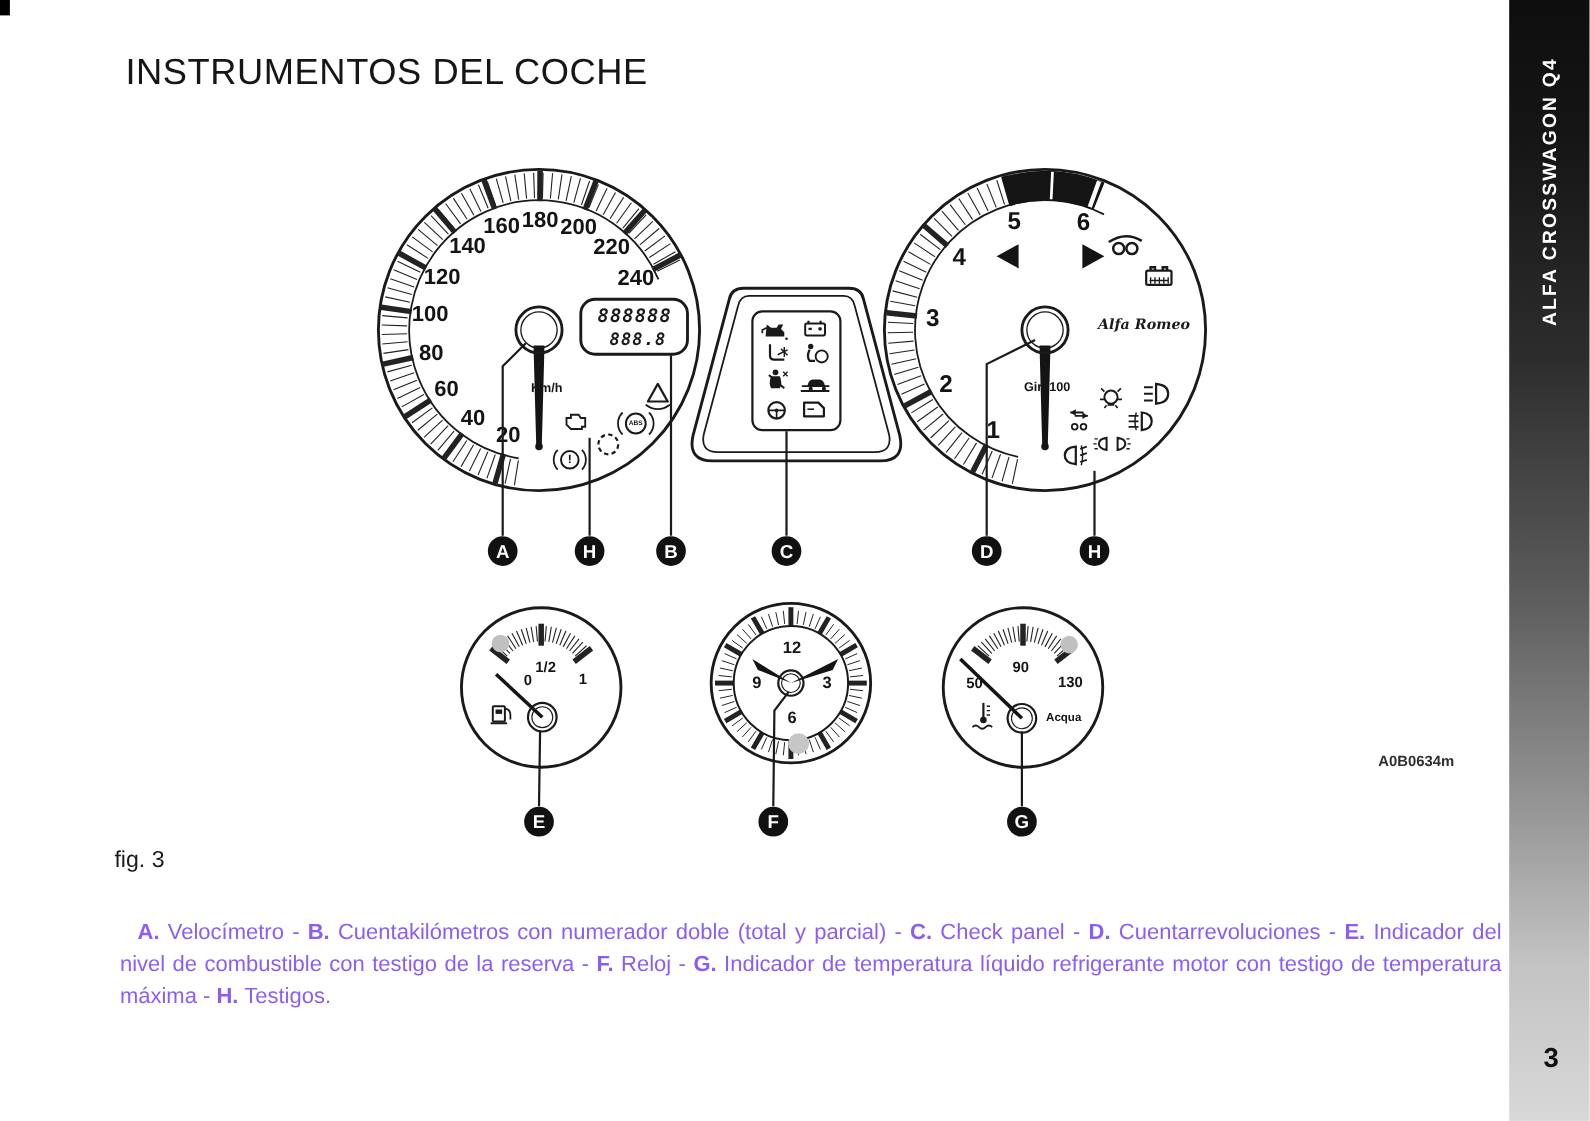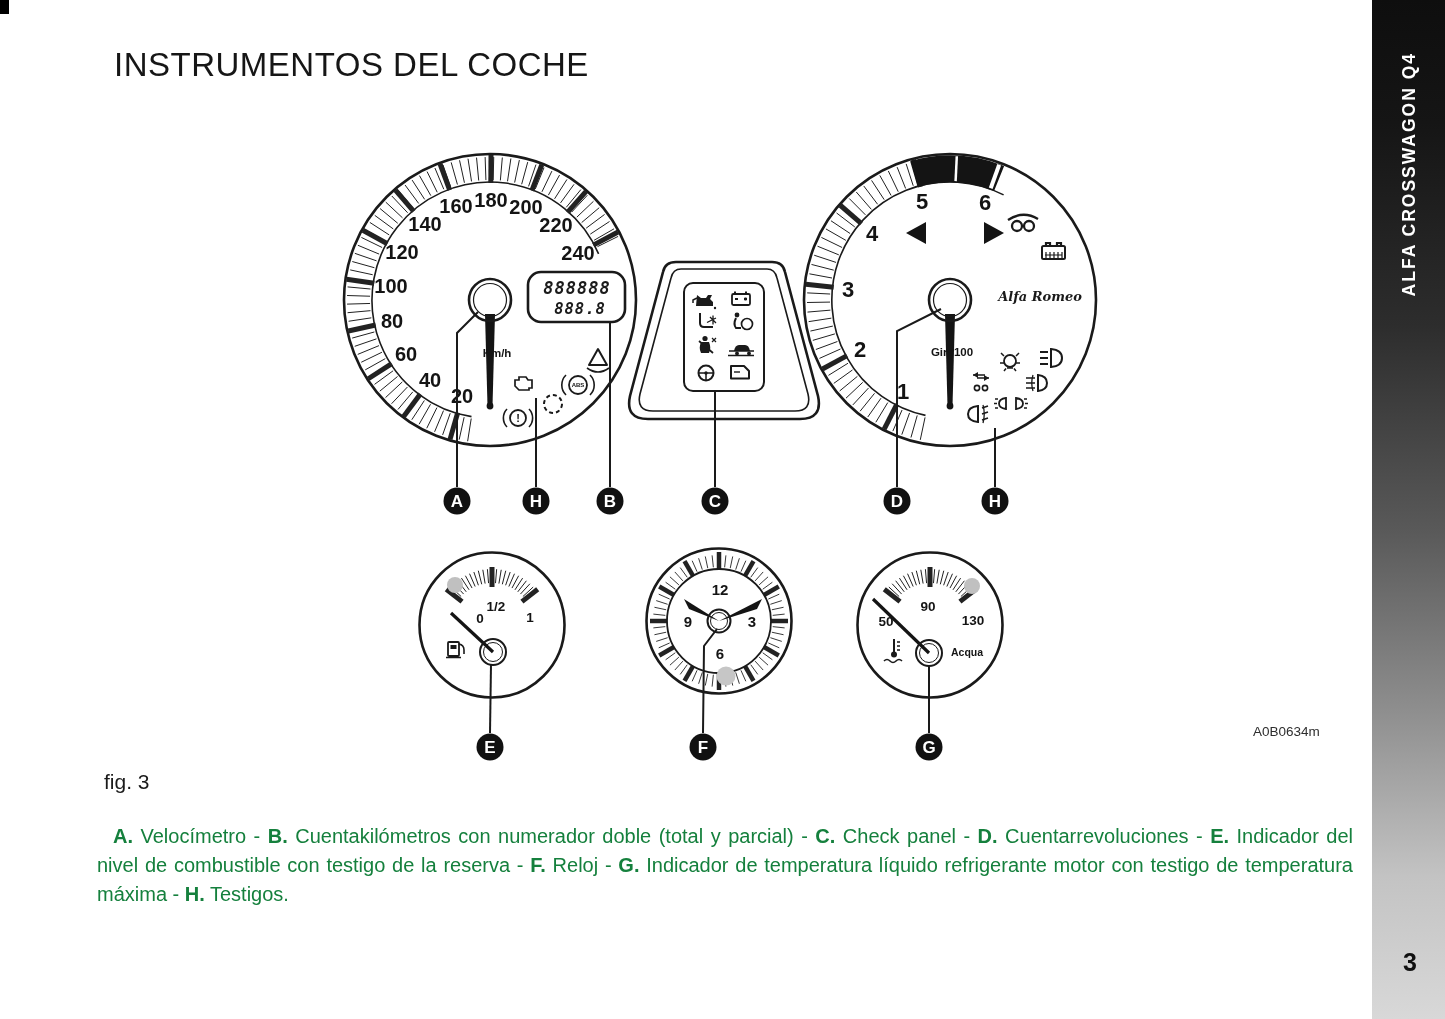--- a/index.html
+++ b/index.html
@@ -17,24 +17,24 @@
   .oln{fill:none;stroke:#1a1a1a}
   .num{font-family:"Liberation Sans",sans-serif;font-weight:bold;fill:#141414;
        text-anchor:middle;dominant-baseline:central}
   .seg7{font-family:"DejaVu Sans Mono",monospace;font-style:italic;font-weight:bold;
         fill:#1a1a1a;text-anchor:middle;dominant-baseline:central;letter-spacing:1px}
   .script{font-family:"DejaVu Serif",serif;font-style:italic;font-weight:bold;
           fill:#1a1a1a;text-anchor:middle;dominant-baseline:central}
   .blet{fill:#fff;font-weight:bold;font-size:17px;text-anchor:middle;
         dominant-baseline:central;font-family:"Liberation Sans",sans-serif}
   .figlabel{position:absolute;left:104px;top:770px;font-size:21px;color:#1b1b1b}
-  .figcode{position:absolute;left:1253px;top:724px;font-size:13.5px;font-weight:normal;color:#2e2e2e}
+  .figcode{position:absolute;left:1253px;top:684px;font-size:13.5px;font-weight:bold;color:#2e2e2e}
   .caption{
-    position:absolute;left:97px;top:822px;width:1256px;margin:0;
-    font-size:20px;line-height:29px;text-align:justify;text-indent:16px;color:#15803d;
+    position:absolute;left:97px;top:822px;width:1256px;margin:12px;
+    font-size:20px;line-height:29px;text-align:justify;text-indent:16px;color:#8b5cf6;
   }
   .caption b{font-weight:bold}
   .sidebar{
     position:absolute;right:0;top:0;width:73px;height:1019px;
     background:linear-gradient(180deg,#0e0e0e 0%,#151515 12%,#2d2d2d 32%,
                #595959 52%,#8f8f8f 70%,#c3c3c3 86%,#d8d8d8 100%);
   }
   .sidebar-text{
     position:absolute;top:52px;left:50%;
     transform:translateX(-50%) rotate(180deg);

